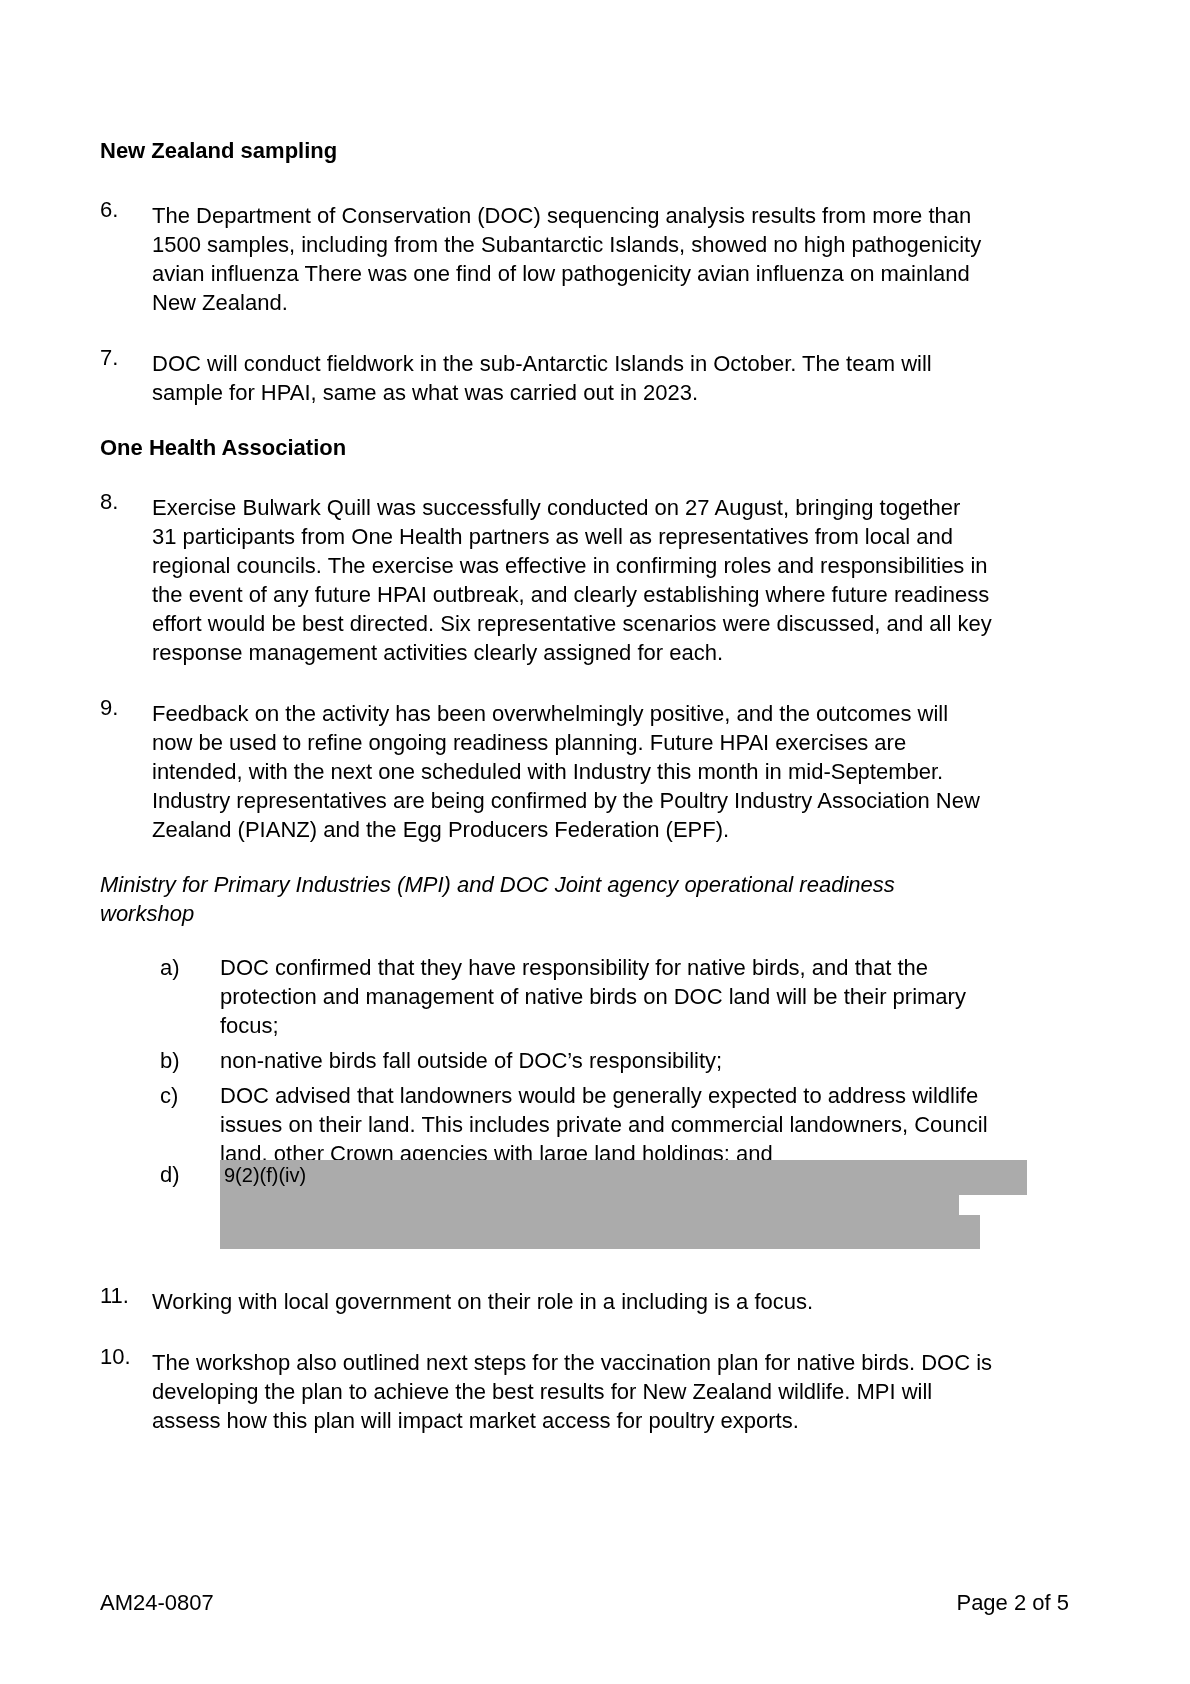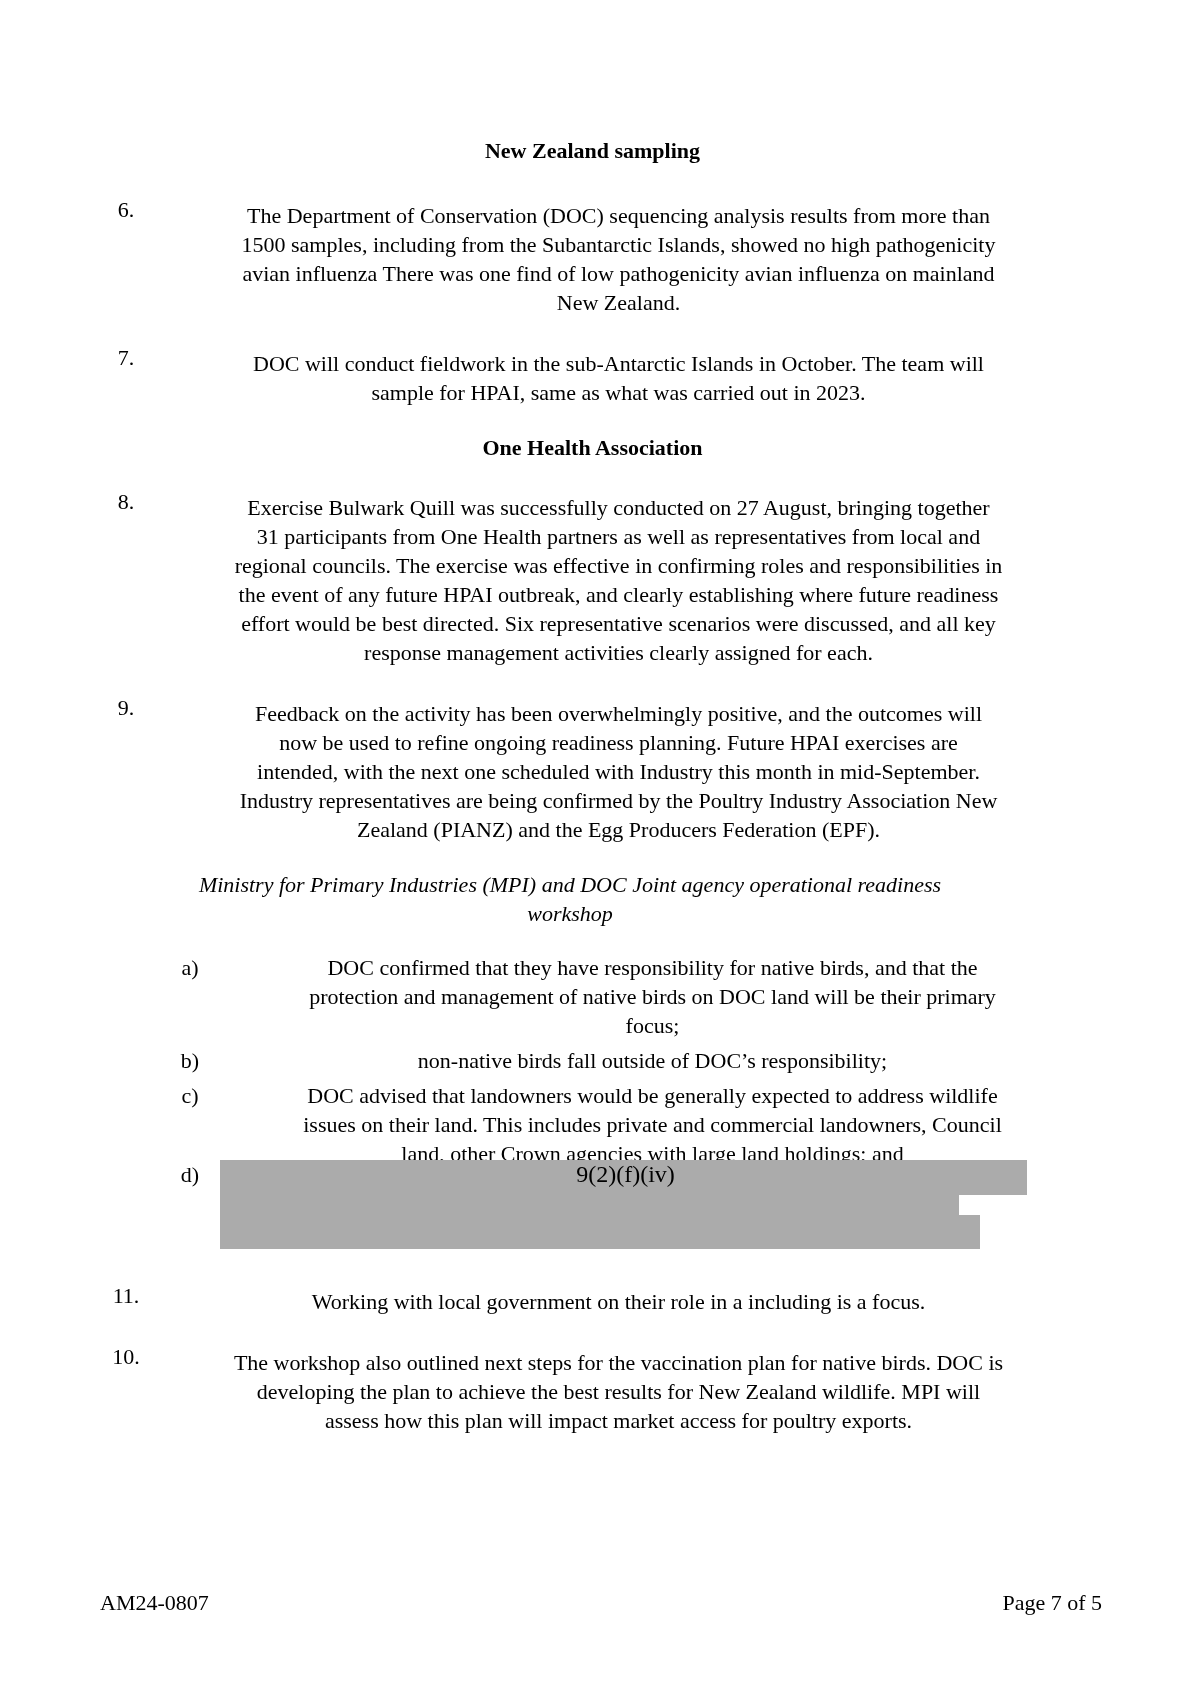--- a/index.html
+++ b/index.html
@@ -3,27 +3,26 @@
 <meta charset="utf-8">
 <style>
   html, body { margin: 0; padding: 0; background: #e5e5e5; }
   .page {
     position: relative;
     width: 1190px;
     height: 1684px;
     margin: 0 auto;
     background: var(--page-background, #ffffff);
     color: var(--text, #000000);
-    font-family: Liberation Serif, serif;
+    font-family: Liberation Sans, sans-serif;
     font-size: 22px;
     line-height: 29px;
     box-sizing: border-box;
     padding: 136px 105px 0 100px;
     overflow: hidden;
-    text-align: center;
   }
   .heading {
     font-weight: bold;
     font-size: 22px;
     margin: 0 0 30px 0;
   }
   .heading.mb25 { margin-bottom: 25px; }
   .subheading {
     font-style: italic;
     margin: 0 0 25px 0;
@@ -46,31 +45,31 @@
   .sub.sub-d { margin-top: -8px; }
   .redaction { flex: 1; }
   .band {
     background: var(--redaction-gray, #ABABAB);
   }
   .band-1 { width: 807px; height: 35px; }
   .band-2 { width: 739px; height: 20px; }
   .band-3 { width: 760px; height: 34px; }
   .redaction-code {
     display: inline-block;
-    font-size: 24px;
+    font-size: 20px;
     line-height: 20px;
     padding: 3px 0 0 4px;
     color: var(--text, #000000);
   }
   .item-11 { margin-top: 32px; }
   .footer {
     position: absolute;
     top: 1588px;
     left: 100px;
-    right: 88px;
+    right: 121px;
     display: flex;
     justify-content: space-between;
     font-size: 22px;
     line-height: 29px;
   }
 </style>
 </head>
 <body>
 
 <div class="page">
@@ -152,16 +151,16 @@
 
   <div class="item no-gap">
     <span class="num">10.</span>
     <div class="txt">The workshop also outlined next steps for the vaccination plan for native birds. DOC is
 developing the plan to achieve the best results for New Zealand wildlife. MPI will
 assess how this plan will impact market access for poultry exports.</div>
   </div>
 
   <div class="footer">
     <span>AM24-0807</span>
-    <span>Page 7 of 5</span>
+    <span>Page 2 of 5</span>
   </div>
 
 </div>
 
 </body></html>

